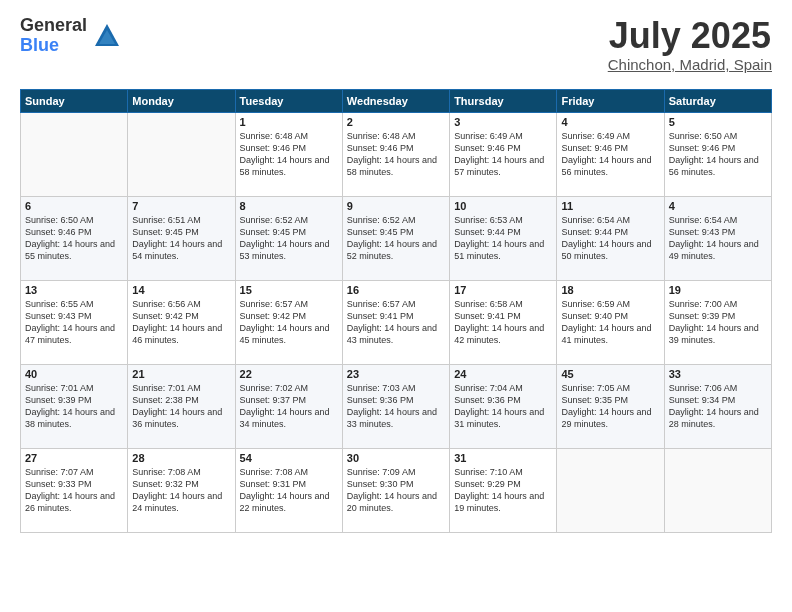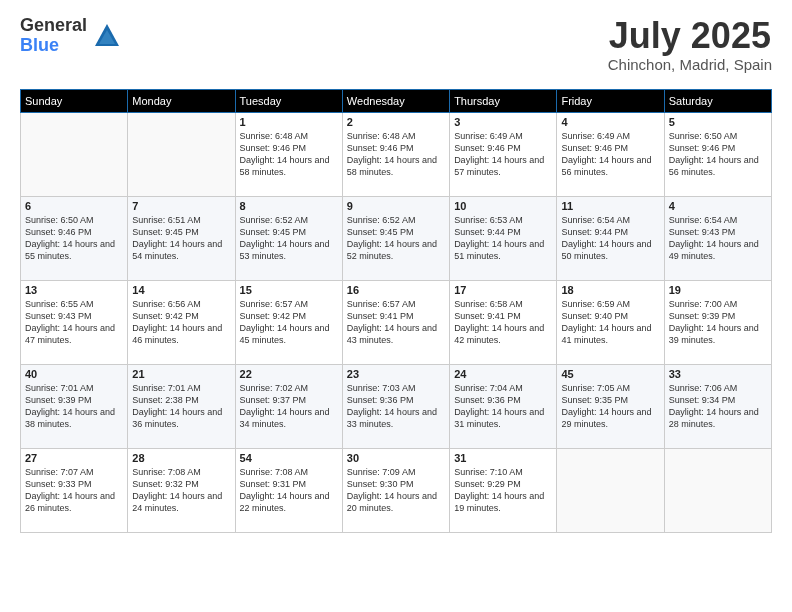--- a/index.html
+++ b/index.html
@@ -42,33 +42,34 @@
     }
     .calendar-title {
       font-size: 36px;
       font-weight: bold;
       color: #333;
       line-height: 1.1;
     }
     .calendar-subtitle {
       font-size: 15px;
       color: #555;
+      text-decoration: underline;
     }
     table {
       width: 100%;
       border-collapse: collapse;
       font-size: 9.5px;
     }
     thead th {
-      background: #000000;
+      background: #0c4a6e;
       color: #fff;
       padding: 5px 4px;
       text-align: left;
       font-size: 11px;
-      font-weight: normal;
+      font-weight: bold;
       border: 1px solid #1a6aad;
     }
     tbody td {
       border: 1px solid #ccc;
       vertical-align: top;
       padding: 3px 4px;
       width: 107px;
       height: 84px;
     }
     .day-num {

